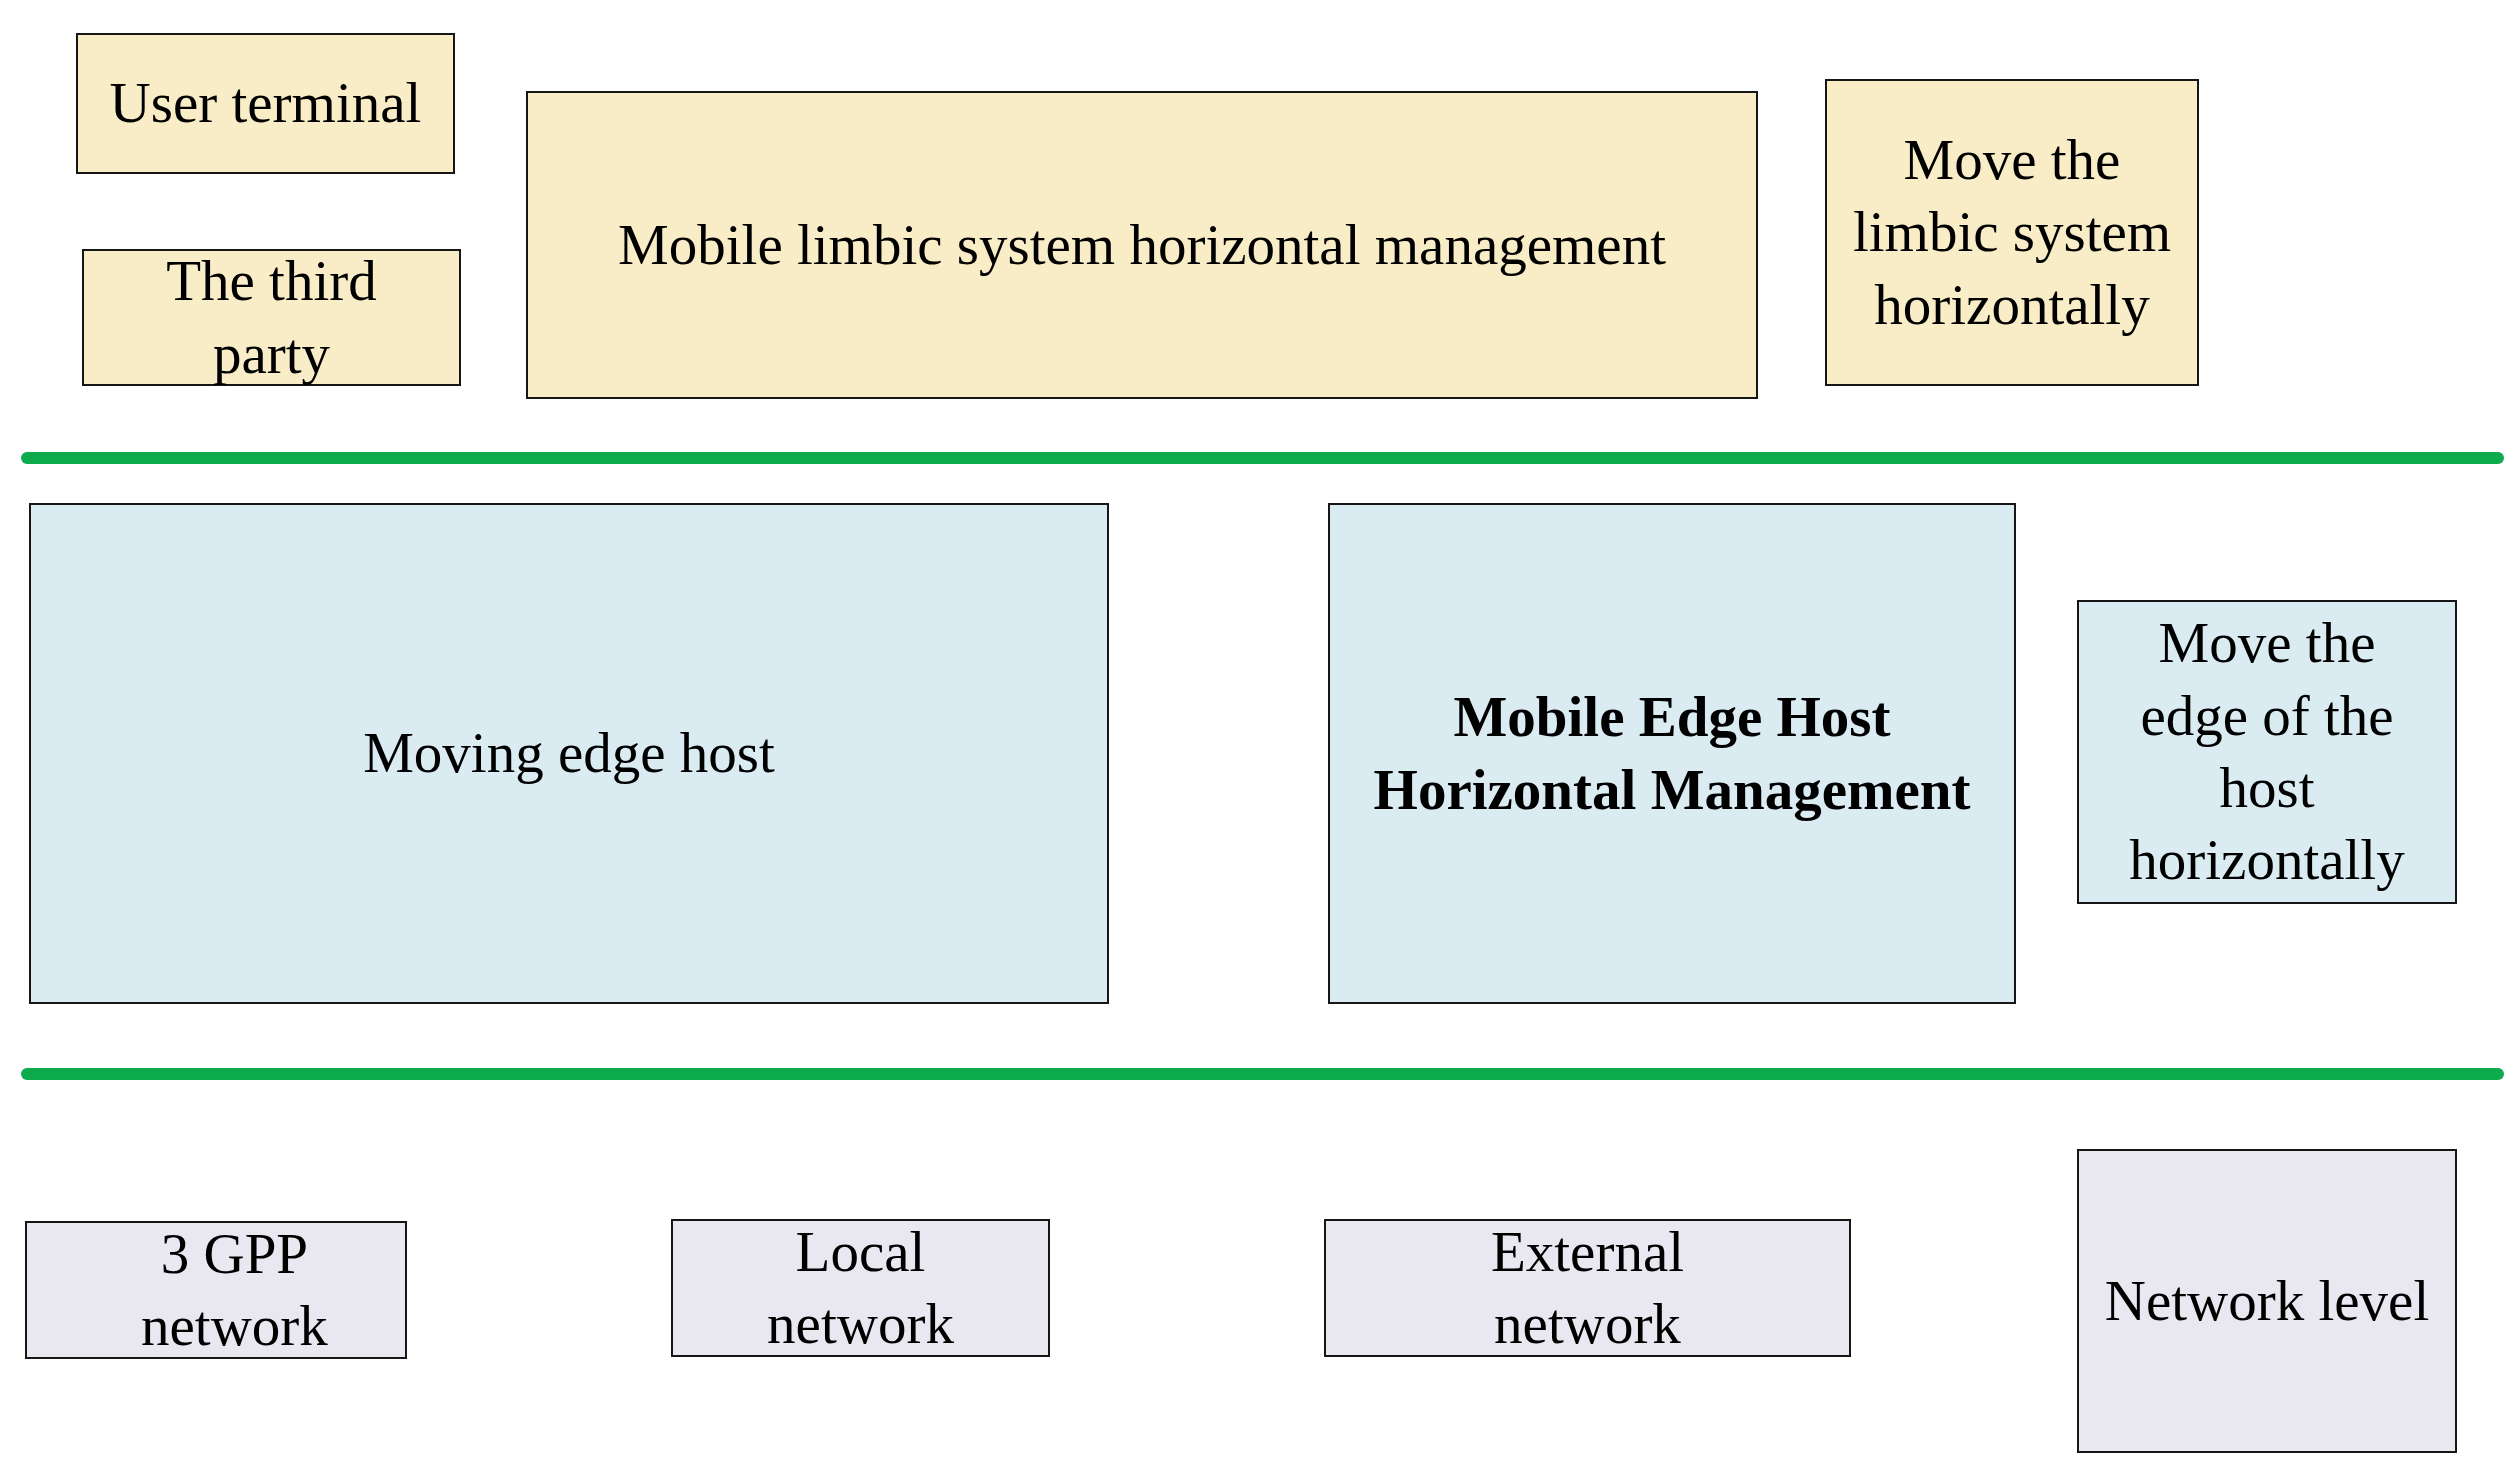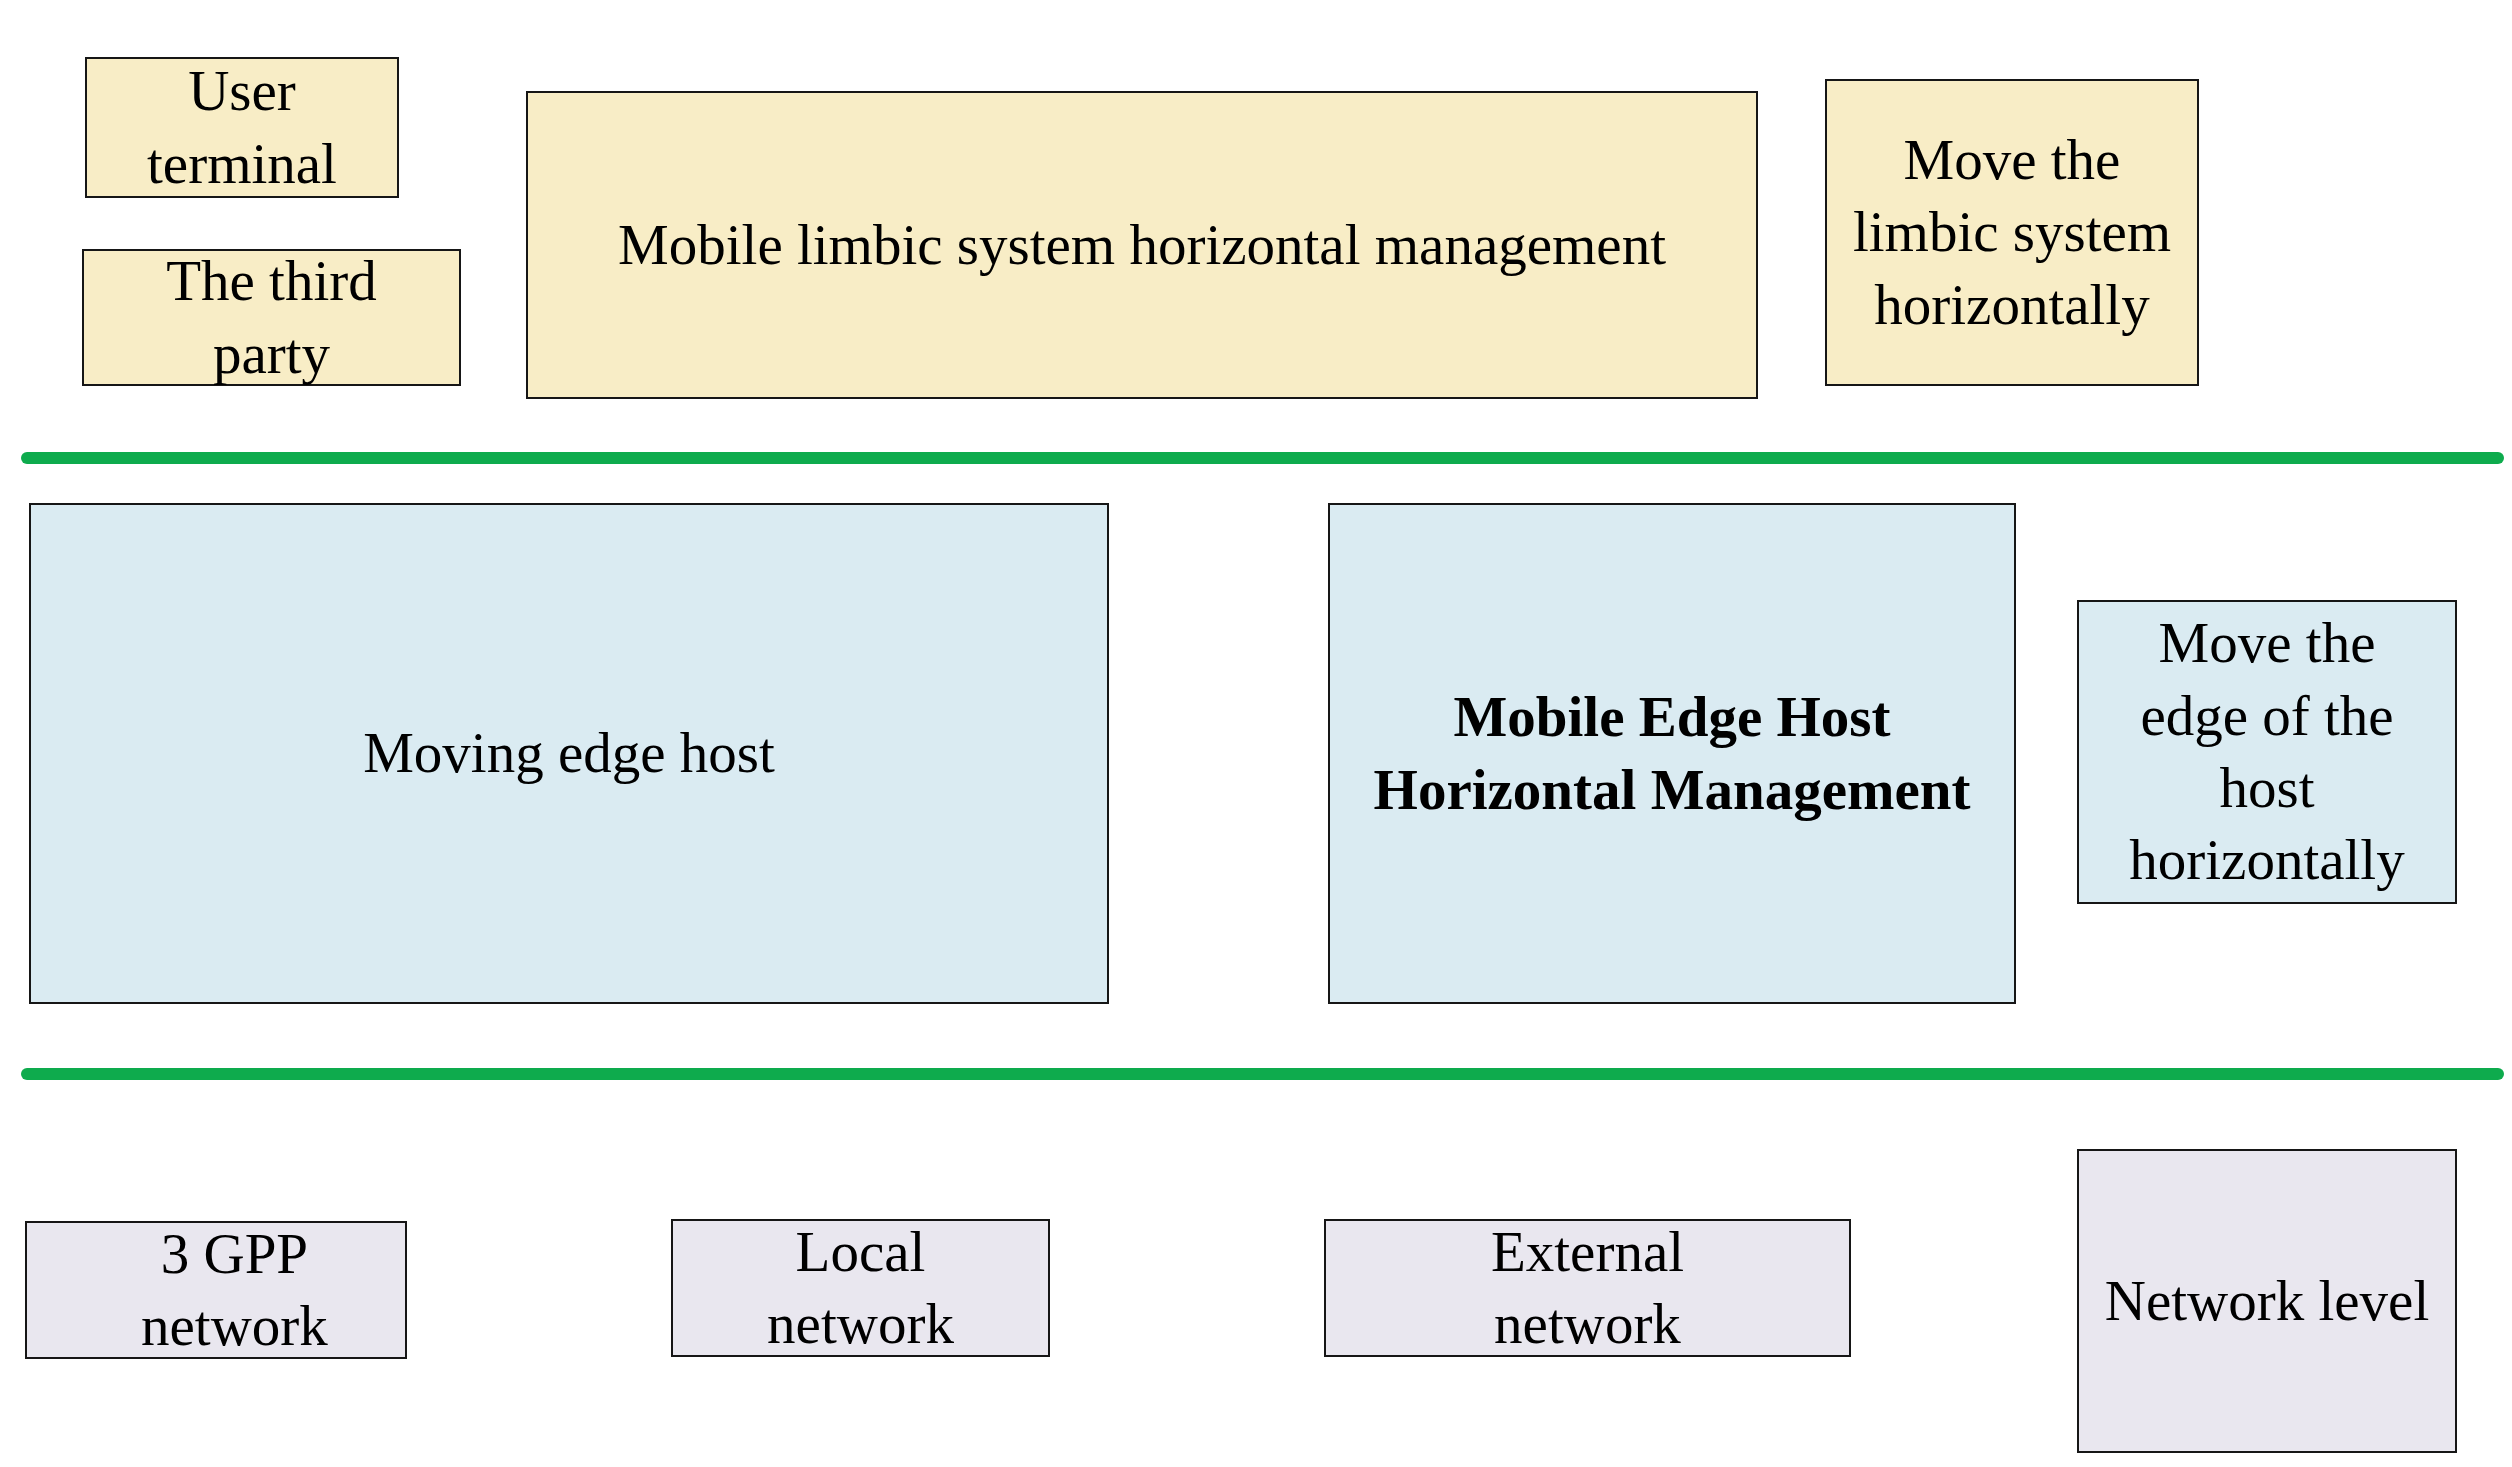--- a/index.html
+++ b/index.html
@@ -34,21 +34,21 @@
   .divider {
     position: absolute;
     left: 21px;
     width: 2483px;
     height: 12.4px;
     border-radius: 6.8px;
     background: var(--green, #0EAB4D);
   }
 
   
-  #user-terminal   { left: 85px;  top: 33px;   width: 314px;  height: 141px; margin-top: 24px; }
+  #user-terminal   { left: 76px;  top: 33px;   width: 379px;  height: 141px; }
   #third-party     { left: 82px;  top: 249px;  width: 379px;  height: 137px; }
   #mobile-limbic   { left: 526px;  top: 79px;  width: 1232px; height: 308px; margin-top: 12px; }
   #move-limbic     { left: 1825px; top: 79px;  width: 374px;  height: 307px; }
   #divider-top     { top: 452px; }
 
   
   #moving-edge-host   { left: 29px;   top: 503px;  width: 1080px; height: 501px; }
   #mobile-edge-mgmt   { left: 1328px; top: 503px;  width: 688px; height: 501px; font-weight: bold; }
   #move-edge-host     { left: 2077px; top: 600px; width: 380px;  height: 304px; }
   #divider-bottom     { top: 1068px; }

